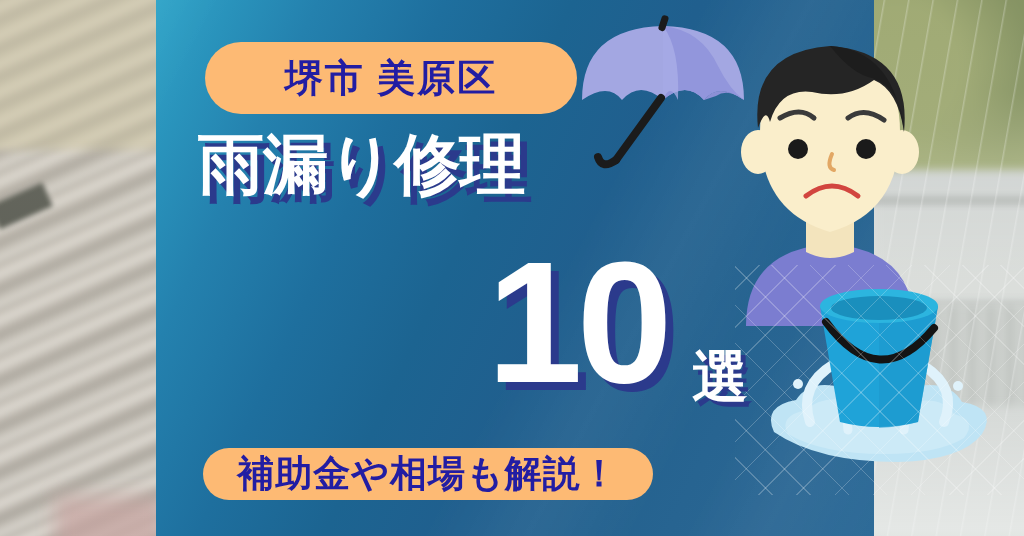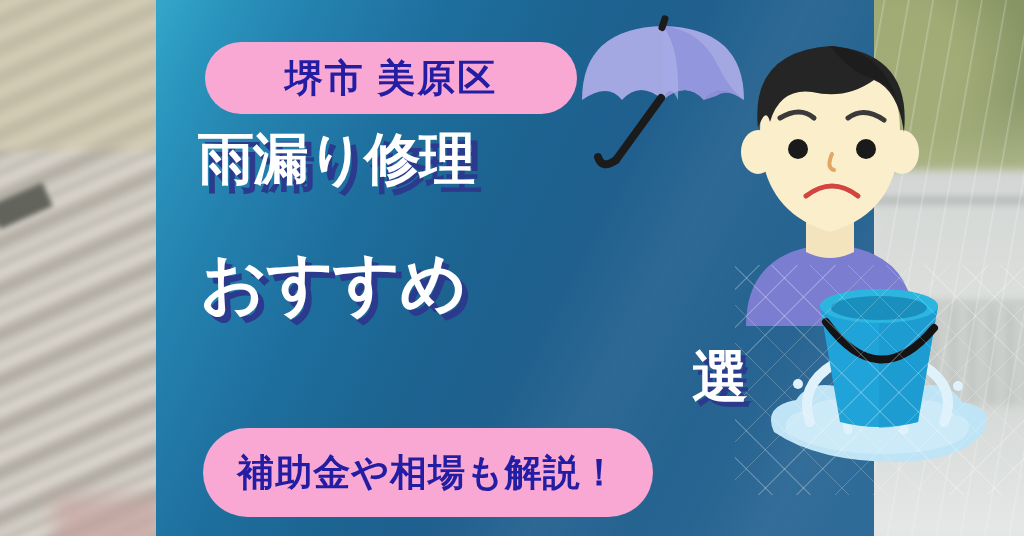--- a/index.html
+++ b/index.html
@@ -201,46 +201,46 @@
     background:
       repeating-linear-gradient(45deg, rgba(255,255,255,0) 0 26px, rgba(255,255,255,0.22) 26px 27px),
       repeating-linear-gradient(-45deg, rgba(255,255,255,0) 0 26px, rgba(255,255,255,0.22) 26px 27px);
     pointer-events: none;
   }
 
   
 
   .pill {
     position: absolute;
-    background: #f9a8d4;
+    background: #fdba74;
     border-radius: 999px;
     display: flex;
     align-items: center;
     justify-content: center;
     color: #221DA3;
     font-weight: 700;
     white-space: nowrap;
   }
   .pill-top {
     left: 205px; top: 42px;
     width: 372px; height: 72px;
     font-size: 38px;
     letter-spacing: 2px;
   }
   .pill-bottom {
-    left: 203px; top: 428px;
-    width: 450px; height: 89px;
+    left: 203px; top: 448px;
+    width: 450px; height: 52px;
     font-size: 37px;
     letter-spacing: 1px;
   }
 
   .headline {
     position: absolute;
     left: 198px; top: 131px;
-    font-size: 56px;
+    font-size: 66px;
     font-weight: 800;
     color: #ffffff;
     letter-spacing: -1px;
     line-height: 1;
     text-shadow: 7px 8px 0 #2B3A8C;
     white-space: nowrap;
   }
 
   .sub-lines {
     position: absolute;
@@ -362,21 +362,21 @@
     <path d="M78 40 Q131 112 186 46" stroke="#141414" stroke-width="8" fill="none" stroke-linecap="round"></path>
   </svg>
 
   <div class="watermark-grid"></div>
 
   <div class="pill pill-top">堺市 美原区</div>
 
   <div class="headline">雨漏り修理</div>
 
   <div class="sub-lines">
-    <span class="sub-line">おすすめ</span>
   </div>
 
+  <div class="big-number">10</div>
 
   <div class="sen">選</div>
 
   <div class="pill pill-bottom">補助金や相場も解説！</div>
 
 </div>
 
 </body></html>

